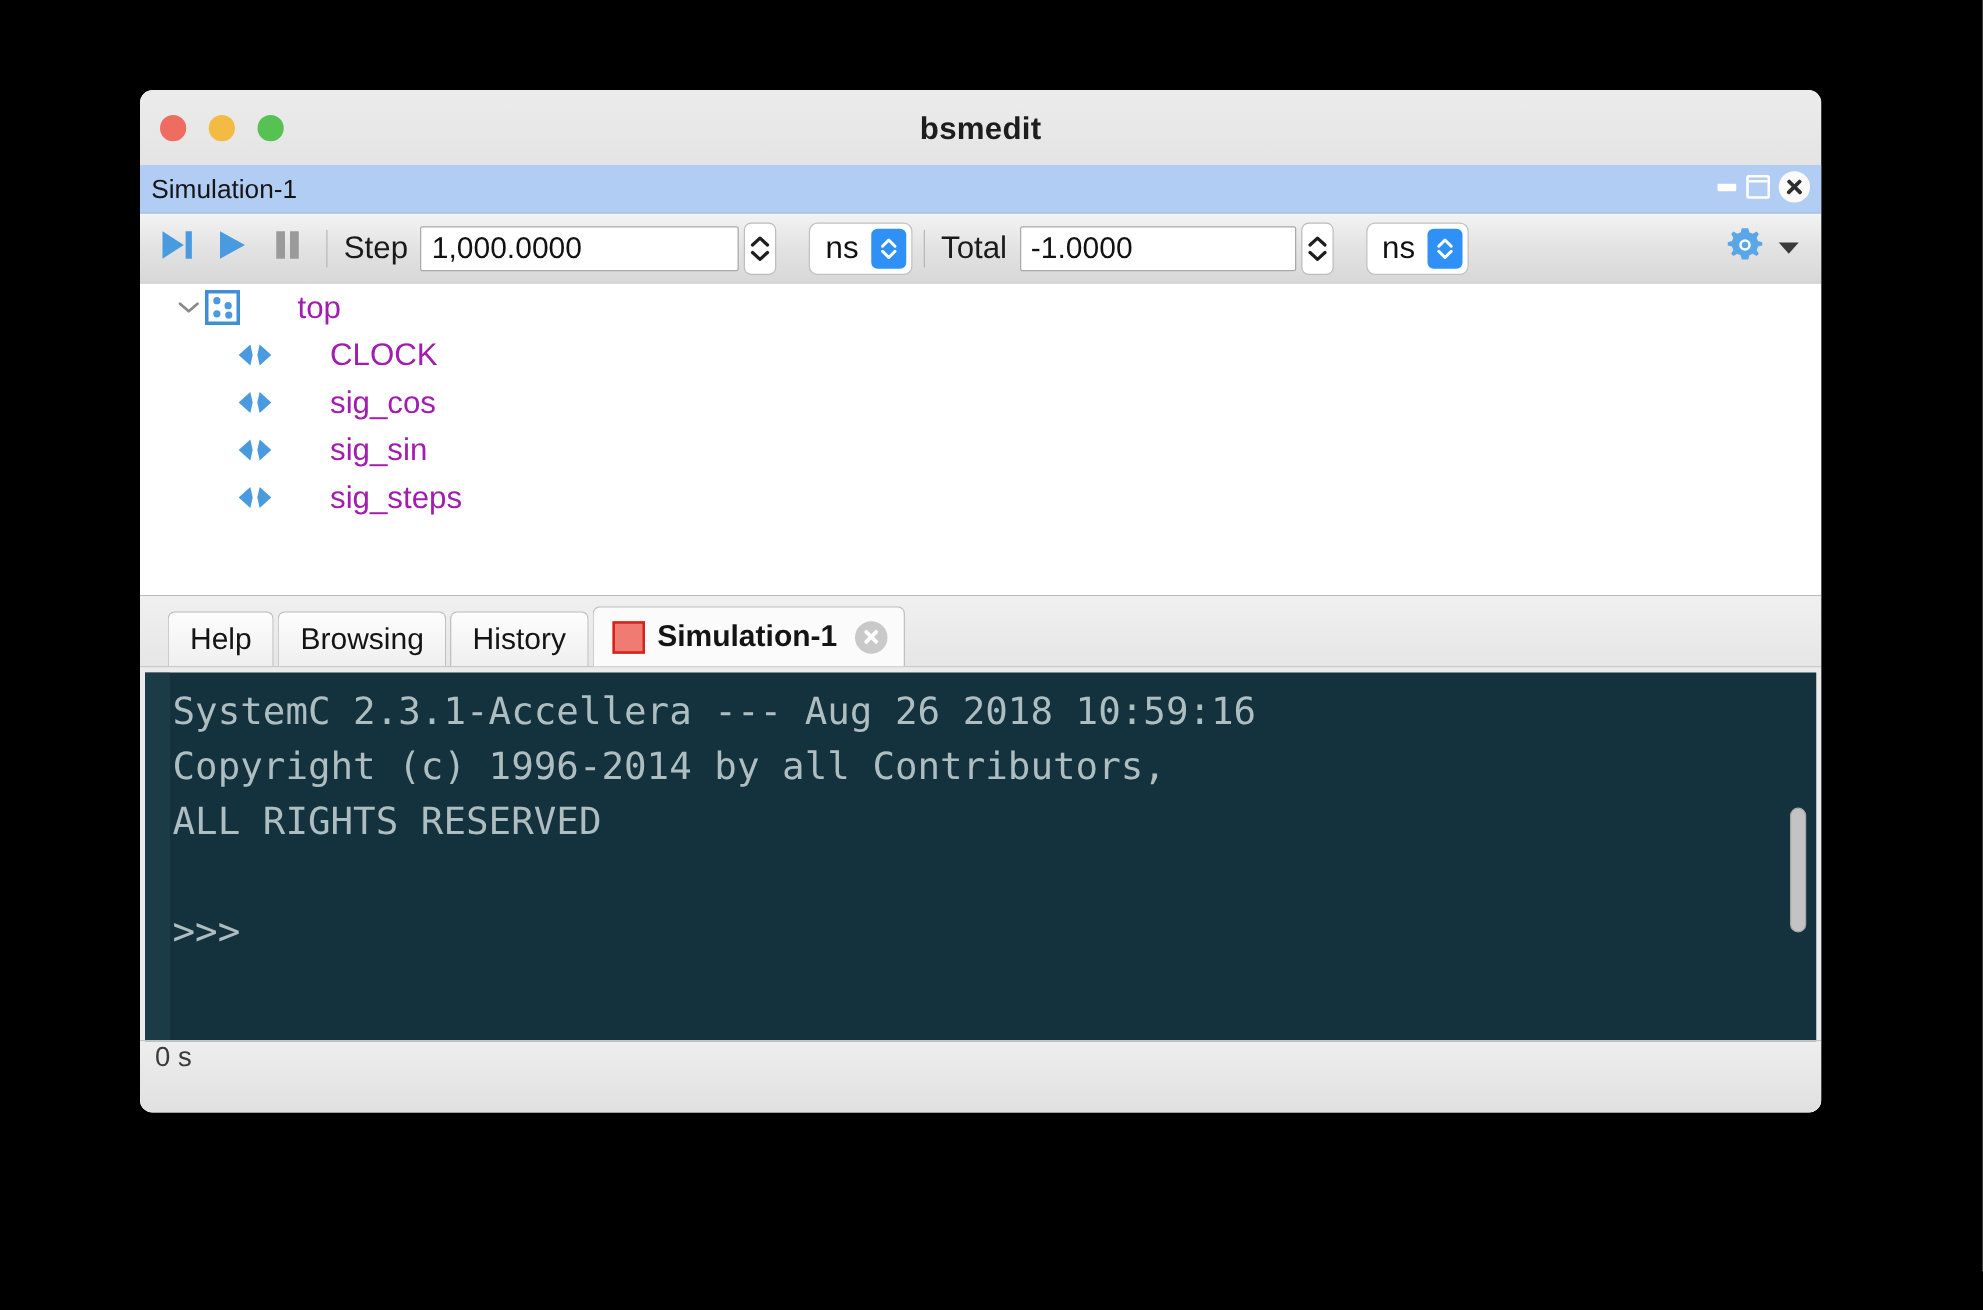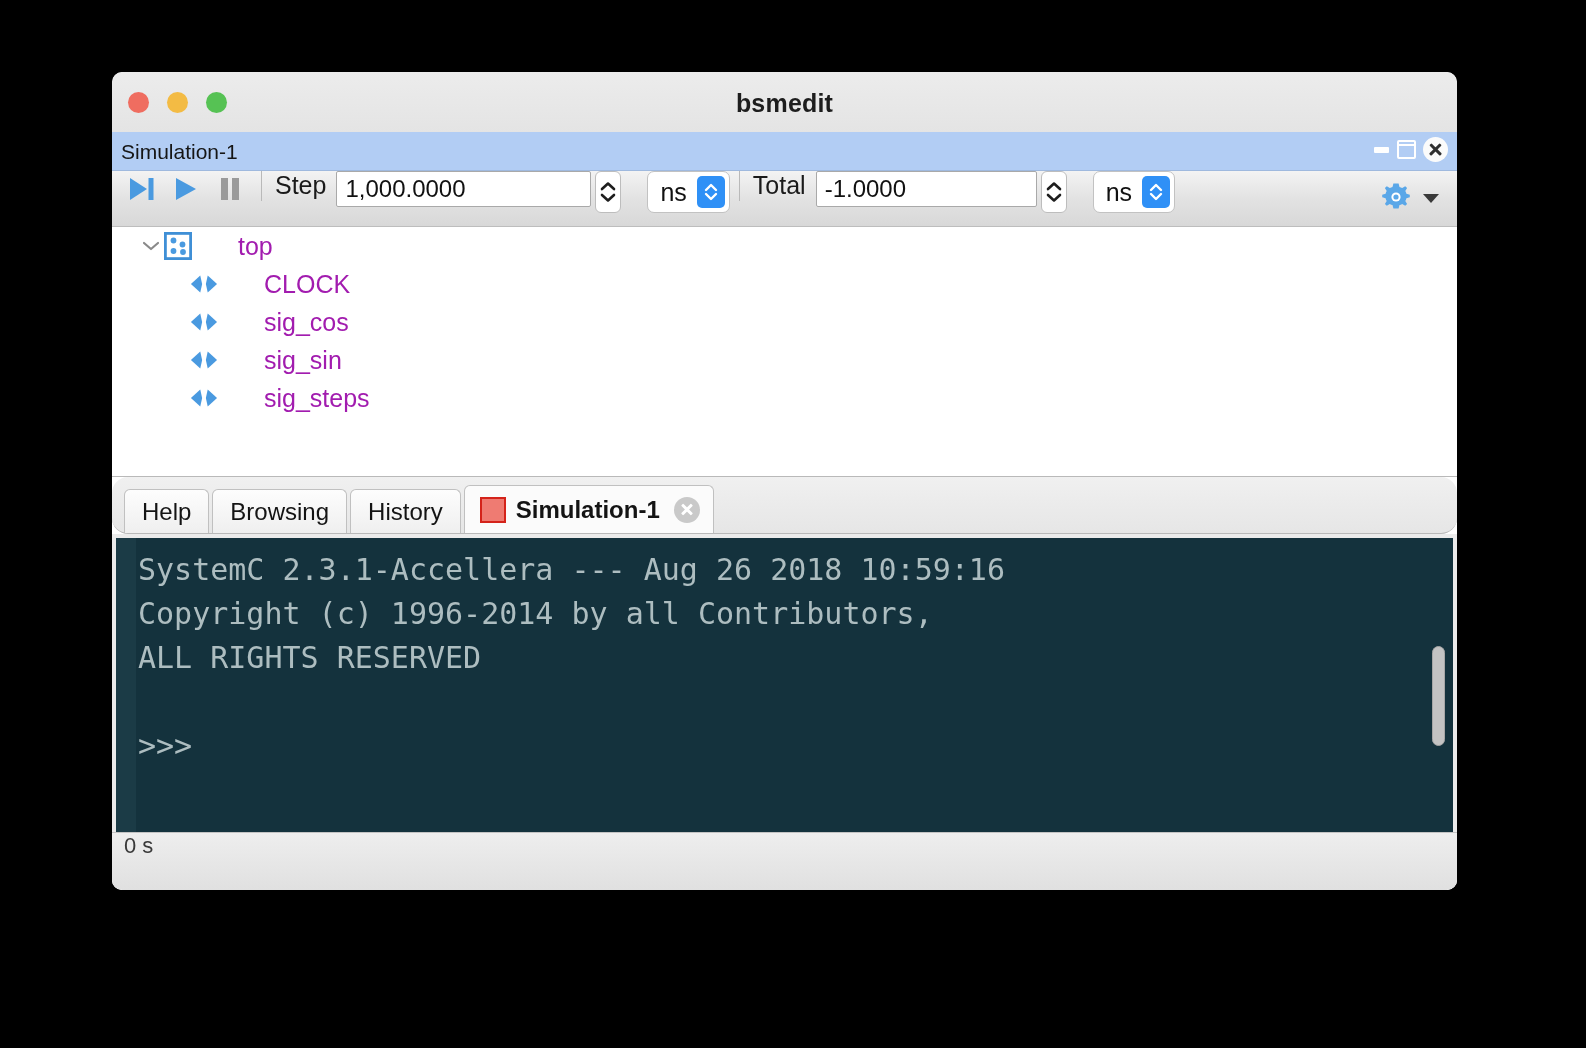--- a/index.html
+++ b/index.html
@@ -93,21 +93,21 @@
   }
   .mdi-close::before { transform: rotate(45deg); }
   .mdi-close::after  { transform: rotate(-45deg); }
 
   
   .toolbar {
     position: relative;
     height: 56px;
     background: linear-gradient(to bottom, #f3f3f3 0%, #e2e2e2 52%, #d8d8d8 100%);
     border-bottom: 1px solid #bdbdbd;
-    display: flex; 
+    display: flex; align-items: center;
     padding: 0 8px;
     box-sizing: border-box;
   }
   .tb-icon {
     width: 44px; height: 40px;
     display: flex; align-items: center; justify-content: center;
   }
   .sep {
     width: 1px; height: 30px; background: #b9b9b9; margin: 0 9px;
   }
@@ -191,23 +191,22 @@
   .tree-label { font-size: 25px; color: #a21caf; margin-left: 36px; }
   .indent { padding-left: 78px; }
 
   
   .tabbar {
     position: relative;
     height: 57px;
     background: linear-gradient(to bottom, #f0f0f0 0%, #e6e6e6 100%);
     border-bottom: 1px solid #b9b9b9;
     display: flex; align-items: flex-end;
-    padding-left: 12px;
-    box-sizing: border-box;
-    border-radius: 16px;
+    padding-left: 22px;
+    box-sizing: border-box;
   }
   .tab {
     height: 44px;
     background: linear-gradient(to bottom, #fdfdfd 0%, #efefef 100%);
     border: 1px solid #c0c0c0;
     border-bottom: none;
     border-top-left-radius: 6px;
     border-top-right-radius: 6px;
     margin-right: 3px;
     padding: 0 17px;

